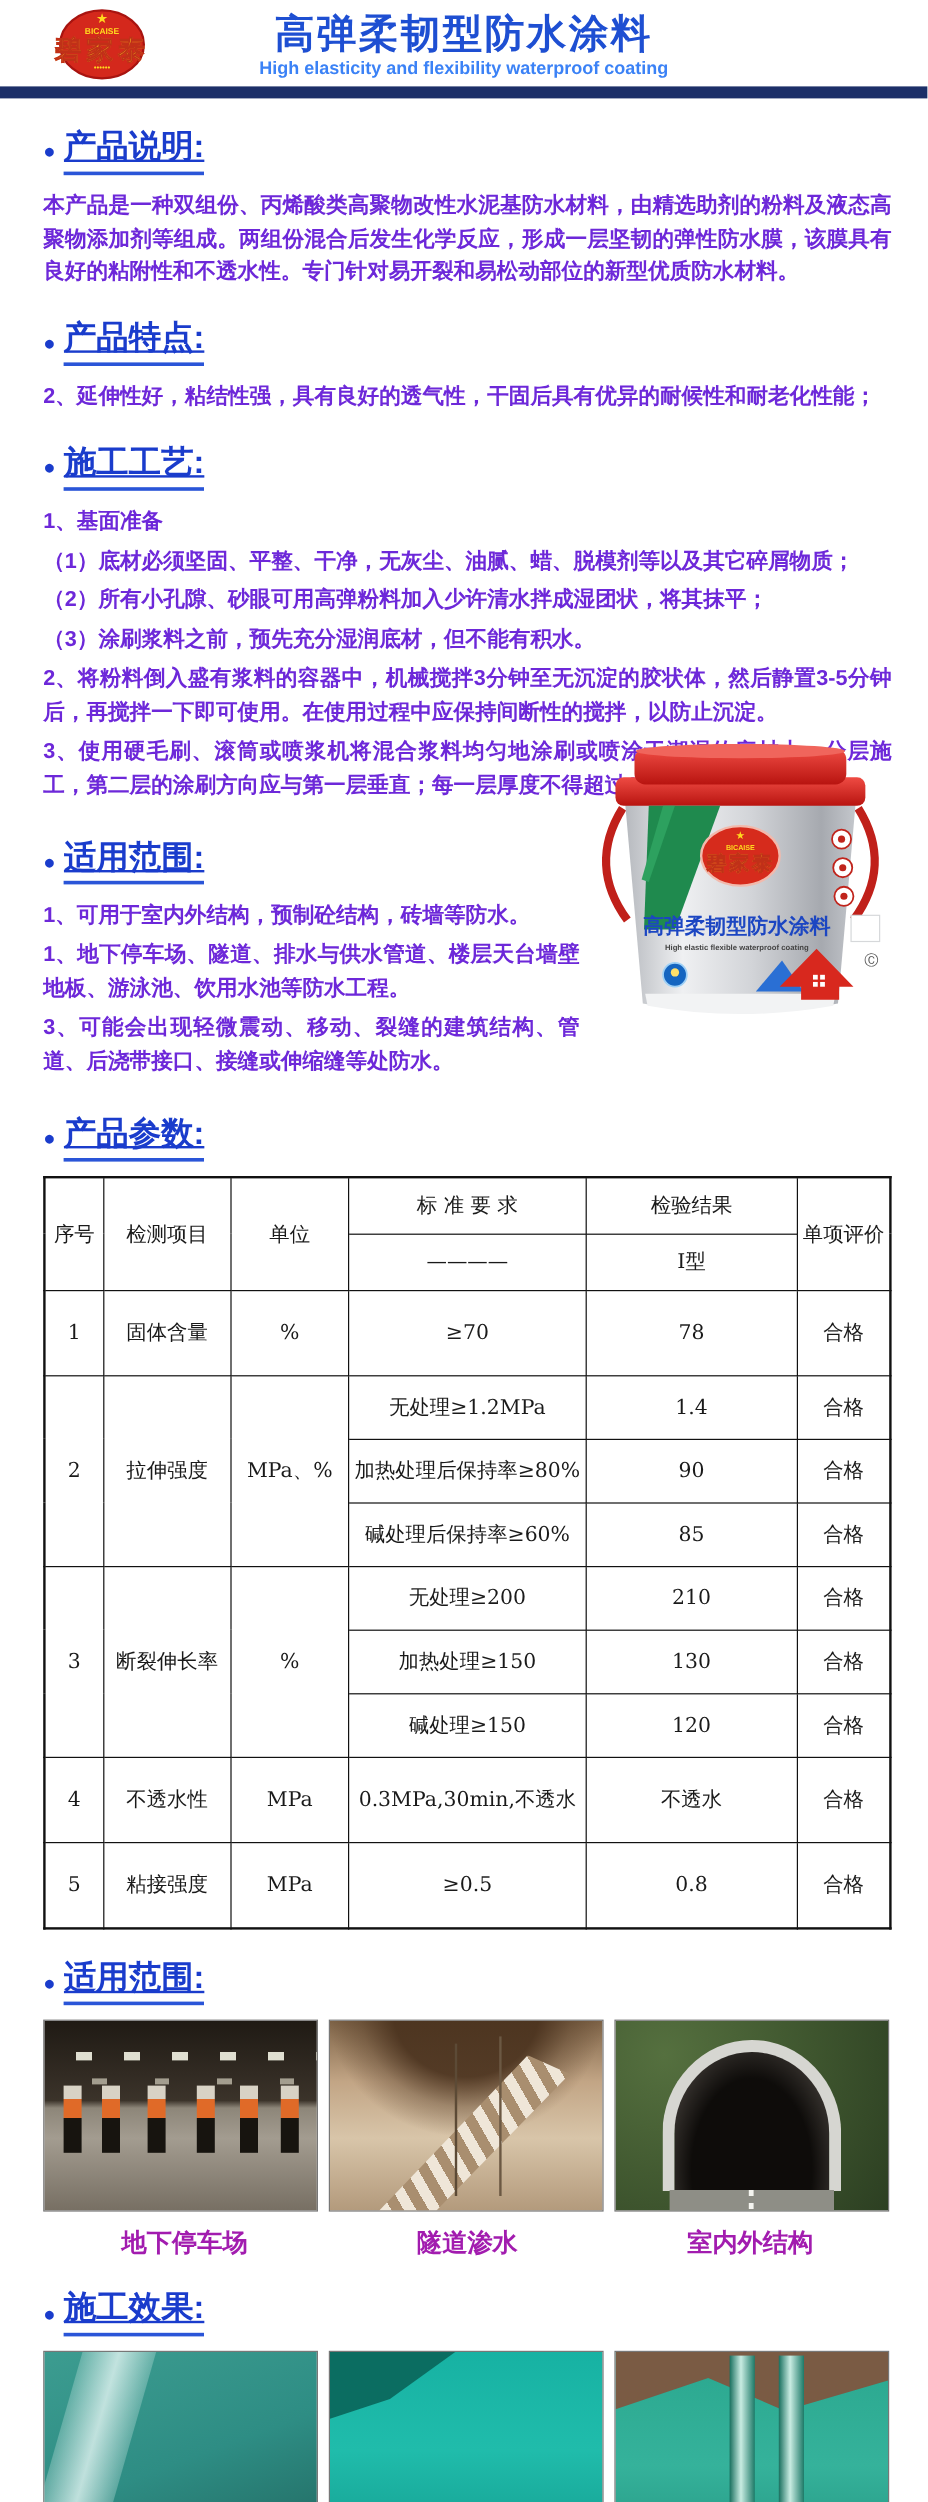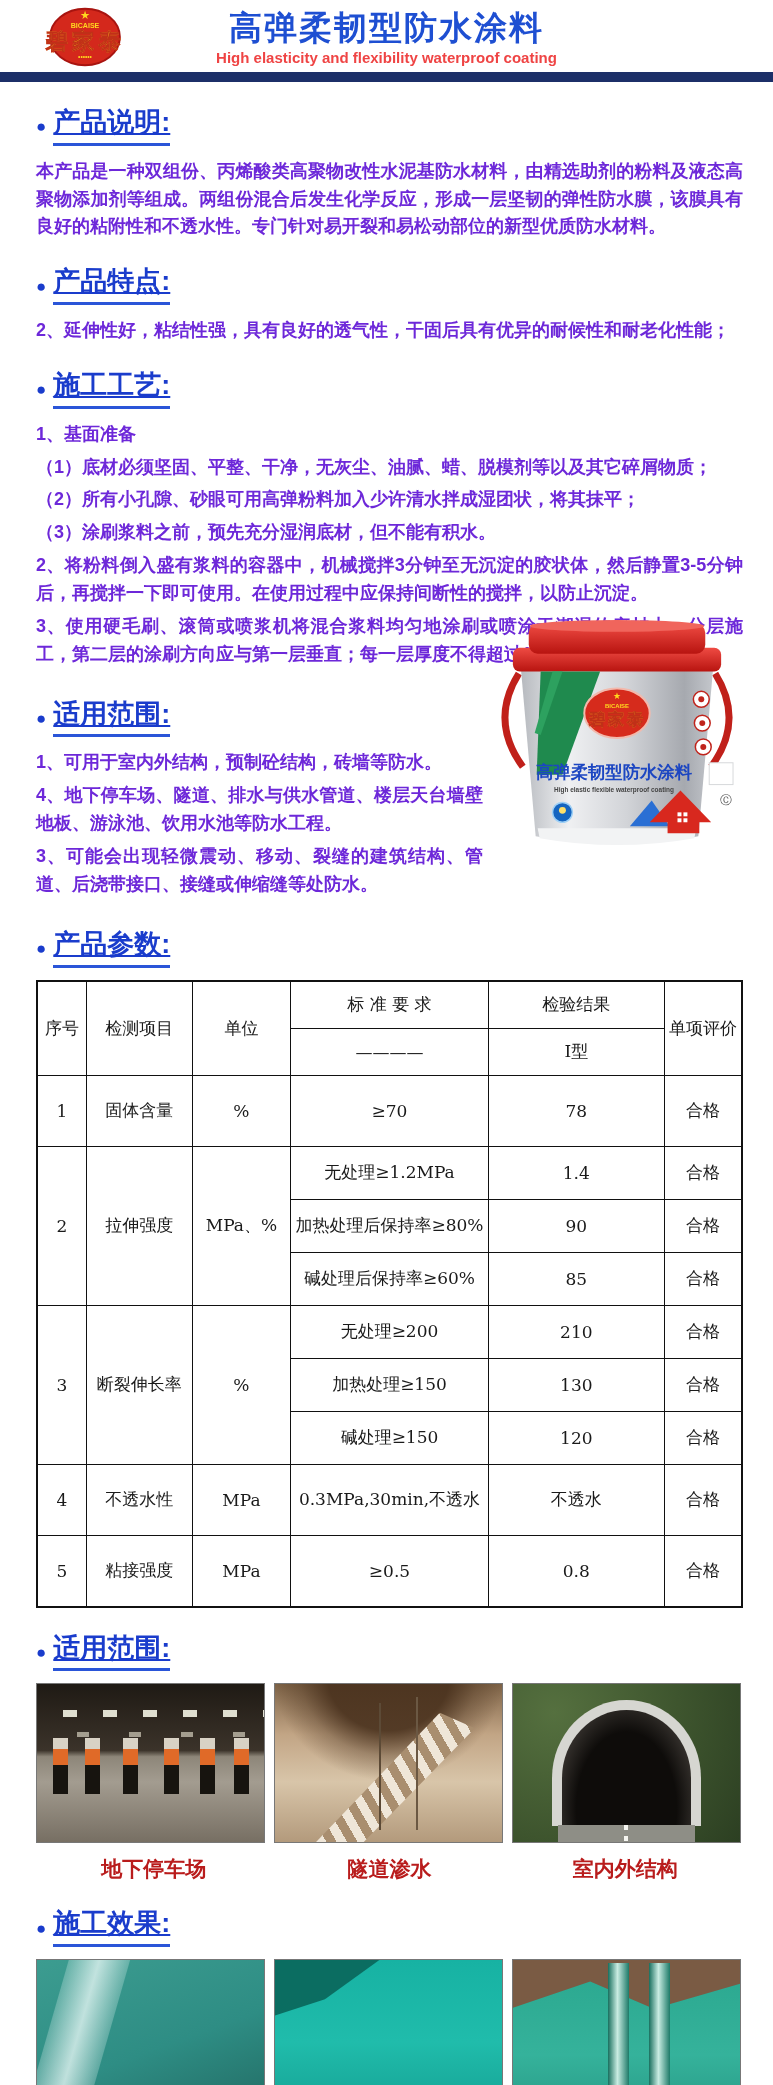--- a/index.html
+++ b/index.html
@@ -7,21 +7,21 @@
     width:773px;
     background:#ffffff;
     font-family:"Liberation Sans", sans-serif;
     color:#262626;
   }
   
   .hdr{position:relative;height:72px;}
   .hdr-logo{position:absolute;left:26px;top:4px;width:118px;height:66px;}
   .hdr-titles{text-align:center;padding-top:10px;}
   .hdr-title{font-size:33px;font-weight:bold;color:#1e4fd2;letter-spacing:2px;line-height:1.1;}
-  .hdr-subtitle{font-size:15px;color:#ef4444;font-weight:bold;margin-top:3px;}
+  .hdr-subtitle{font-size:15px;color:#3b82f6;font-weight:bold;margin-top:3px;}
   .navy-bar{height:10px;background:#1c2f68;}
   
   .content{padding:0 30px 20px 36px;}
   .sec-head{display:flex;align-items:center;gap:7px;margin:26px 0 12px;}
   .dot{color:#1a3ccc;font-size:17px;line-height:1;}
   .sec-title{color:#1a3ccc;font-size:27px;font-weight:bold;border-bottom:3px solid #2a55d8;padding-bottom:5px;line-height:1.1;text-decoration:underline;}
   p.body{font-size:18px;font-weight:bold;line-height:1.55;margin:5px 0;text-align:justify;color:#6d28d9;}
   
   .scope-wrap{display:flex;align-items:flex-start;}
   .scope-left{flex:1;min-width:0;}
@@ -30,21 +30,21 @@
   .param-table{border-collapse:collapse;width:100%;margin-top:8px;border:2px solid #111;
     font-family:"DejaVu Serif", serif;}
   .param-table td{border:1.5px solid #111;text-align:center;font-size:17px;padding:4px 4px;color:#1a1a1a;}
   .param-table .hrow td{height:38px;}
   .param-table .rbig td{height:62px;}
   .param-table .rsub td{height:44px;}
   
   .photo-row{display:flex;gap:9px;margin-top:4px;}
   .photo{width:229px;height:160px;position:relative;overflow:hidden;border:1px solid #777;box-sizing:border-box;flex:0 0 auto;}
   .cap-row{display:flex;margin:12px 0 4px;}
-  .cap{flex:1;text-align:center;font-size:21px;font-weight:bold;color:#b91c1c;}
+  .cap{flex:1;text-align:center;font-size:21px;font-weight:bold;color:#a21caf;}
   .ph-abs{position:absolute;}
   
   .ph-parking{background:linear-gradient(#1f1a14,#3b332a 42%,#8d8679 46%,#a39c90 62%,#776f63 100%);}
   .ph-parking .lights{left:0;top:16%;width:100%;height:7px;
     background:repeating-linear-gradient(90deg,transparent 0 26px,rgba(255,255,240,.85) 26px 40px);}
   .ph-parking .lights2{left:0;top:30%;width:100%;height:5px;
     background:repeating-linear-gradient(90deg,transparent 0 40px,rgba(255,250,230,.55) 40px 52px);}
   .pillar{top:34%;width:15px;height:56px;
     background:linear-gradient(#d8d2c5 0 20%,#e06a28 20% 48%,#17140f 48% 100%);}
   
@@ -121,21 +121,21 @@
   <p class="body">2、将粉料倒入盛有浆料的容器中，机械搅拌3分钟至无沉淀的胶状体，然后静置3-5分钟后，再搅拌一下即可使用。在使用过程中应保持间断性的搅拌，以防止沉淀。</p>
   <p class="body">3、使用硬毛刷、滚筒或喷浆机将混合浆料均匀地涂刷或喷涂于潮湿的底材上；分层施工，第二层的涂刷方向应与第一层垂直；每一层厚度不得超过1mm。</p>
 
   <div class="scope-wrap">
     <div class="scope-left">
       <div class="sec-head">
         <span class="dot">●</span>
         <span class="sec-title">适用范围:</span>
       </div>
       <p class="body">1、可用于室内外结构，预制砼结构，砖墙等防水。</p>
-      <p class="body">4、地下停车场、隧道、排水与供水管道、楼层天台墙壁地板、游泳池、饮用水池等防水工程。</p>
+      <p class="body">1、地下停车场、隧道、排水与供水管道、楼层天台墙壁地板、游泳池、饮用水池等防水工程。</p>
       <p class="body">3、可能会出现轻微震动、移动、裂缝的建筑结构、管道、后浇带接口、接缝或伸缩缝等处防水。</p>
     </div>
     <svg class="bucket" viewBox="0 0 270 240">
       <defs>
         <linearGradient id="bodyG" x1="0" y1="0" x2="1" y2="0">
           <stop offset="0" stop-color="#b6b9be"></stop>
             <stop offset="0.25" stop-color="#eff0f2"></stop>
           <stop offset="0.55" stop-color="#d2d4d8"></stop>
             <stop offset="0.85" stop-color="#a6a9af"></stop>
           <stop offset="1" stop-color="#c4c7cc"></stop>

